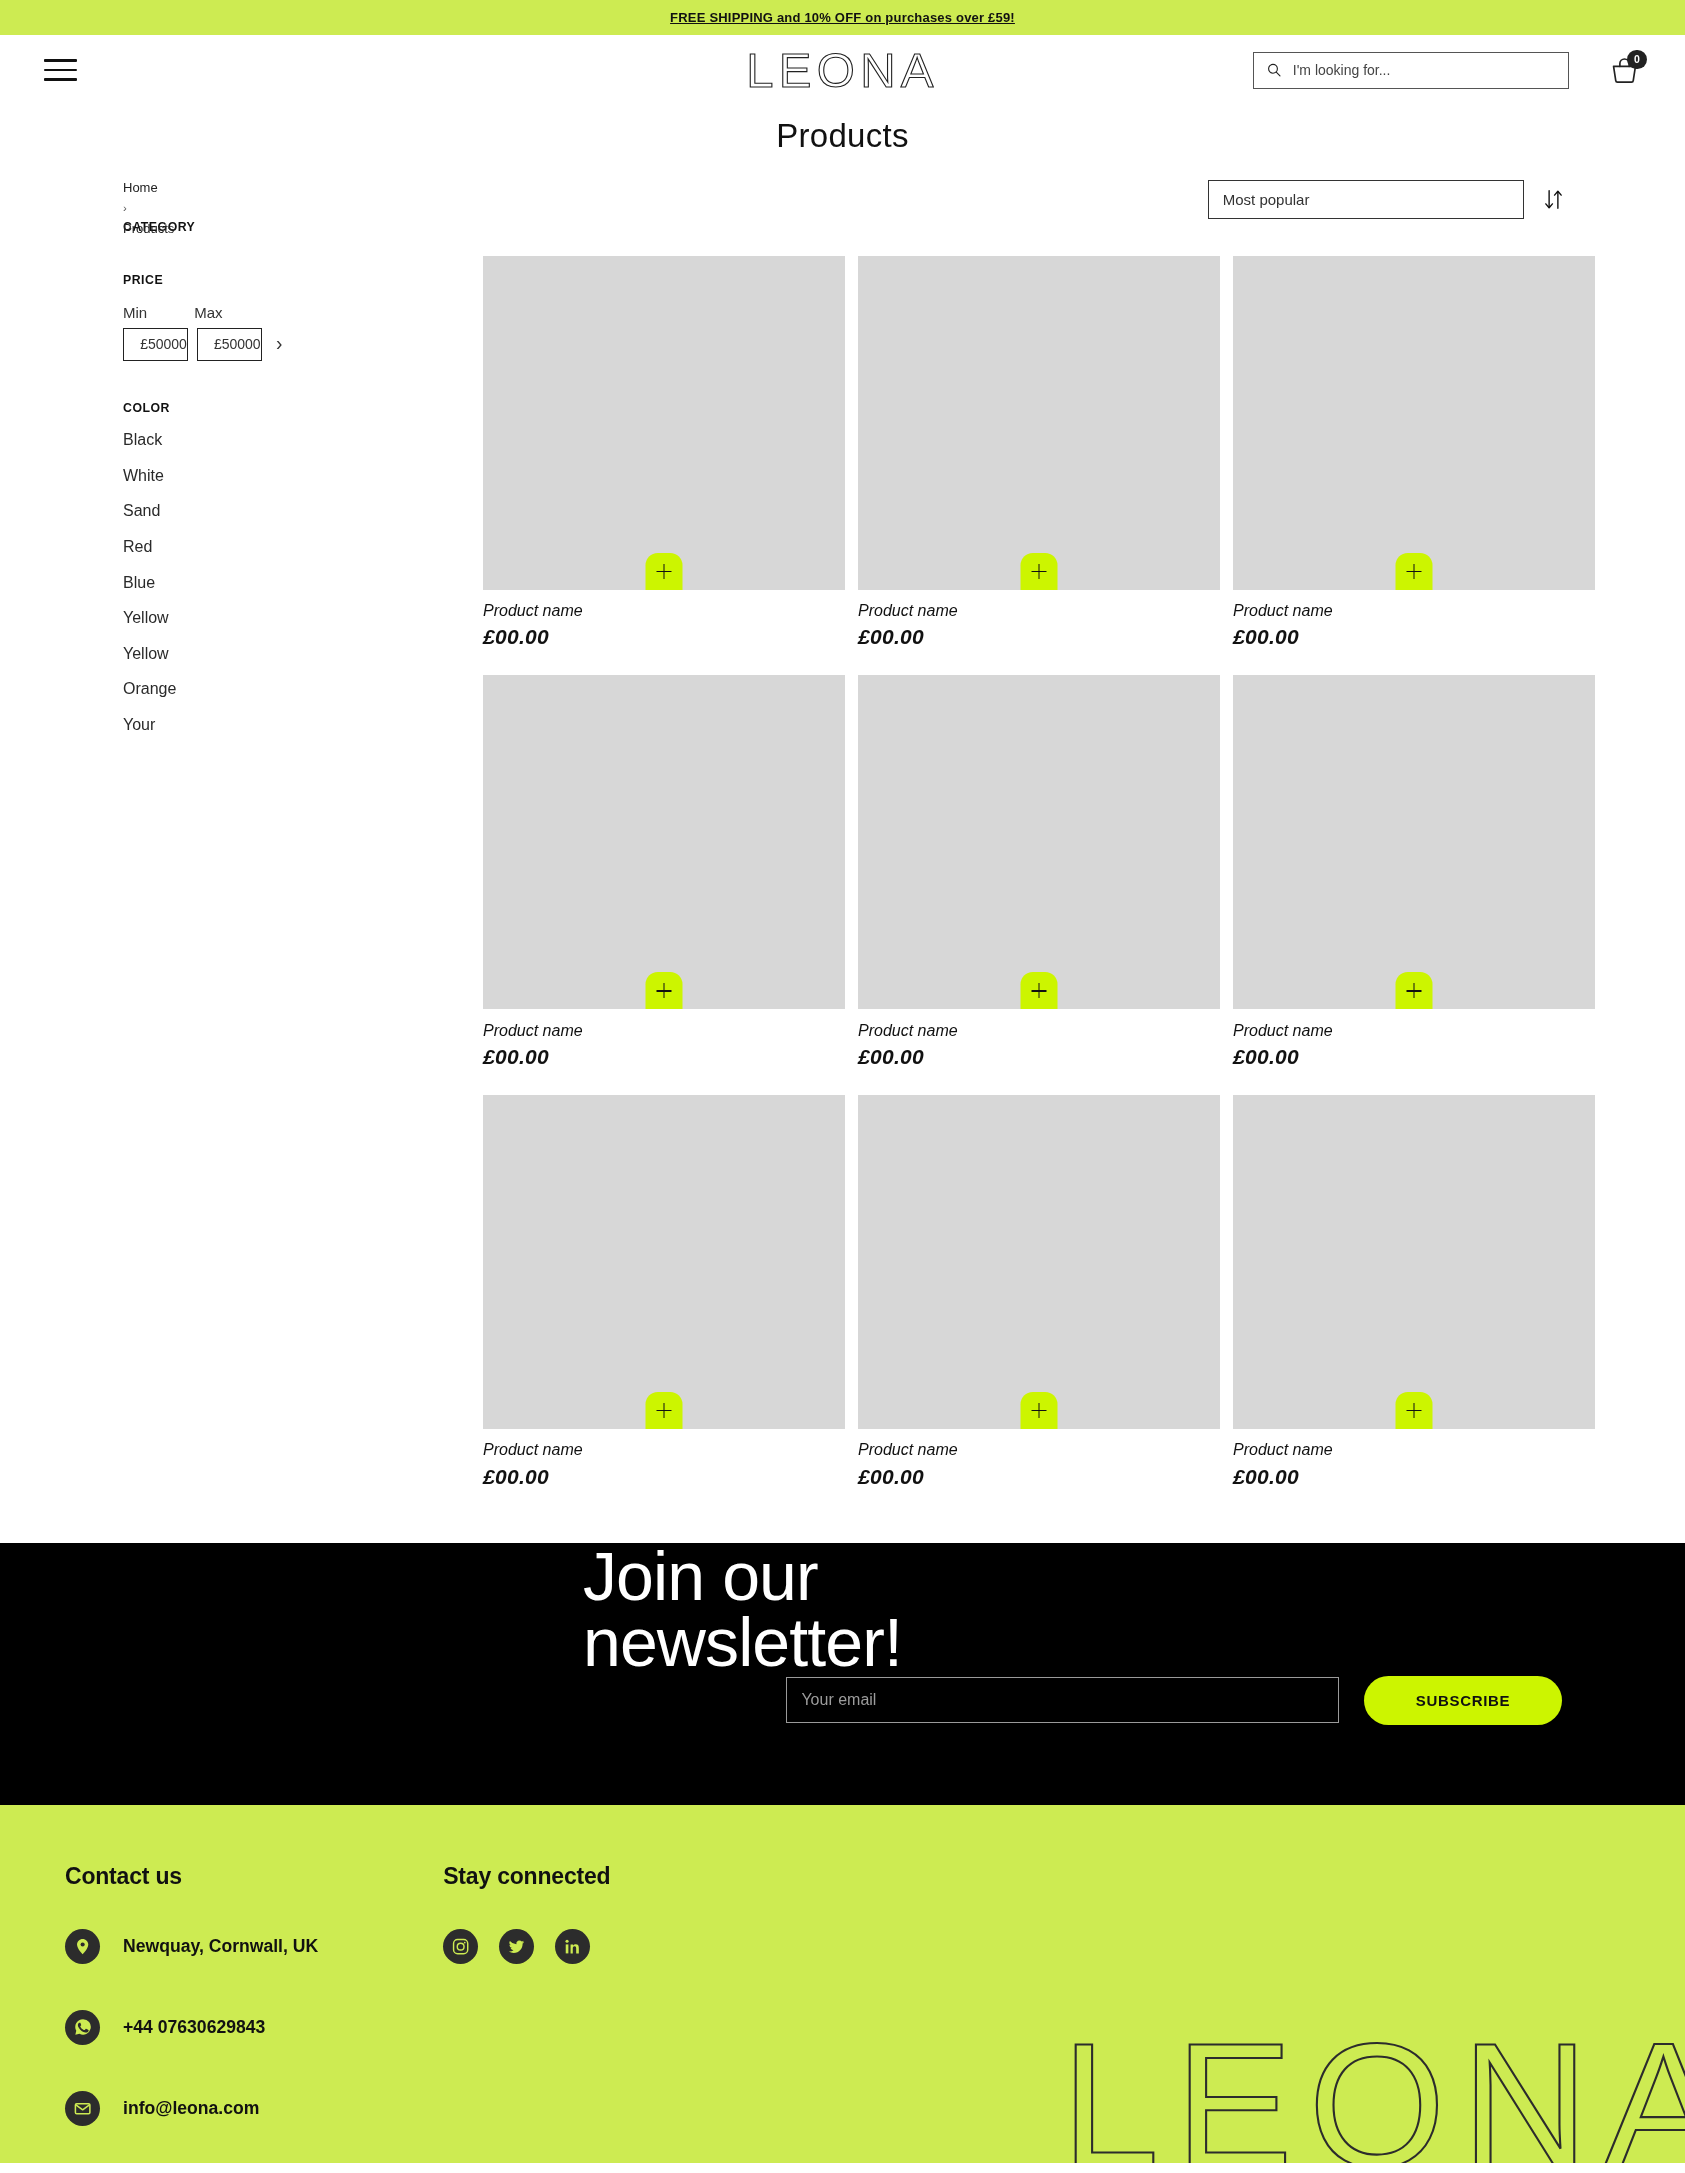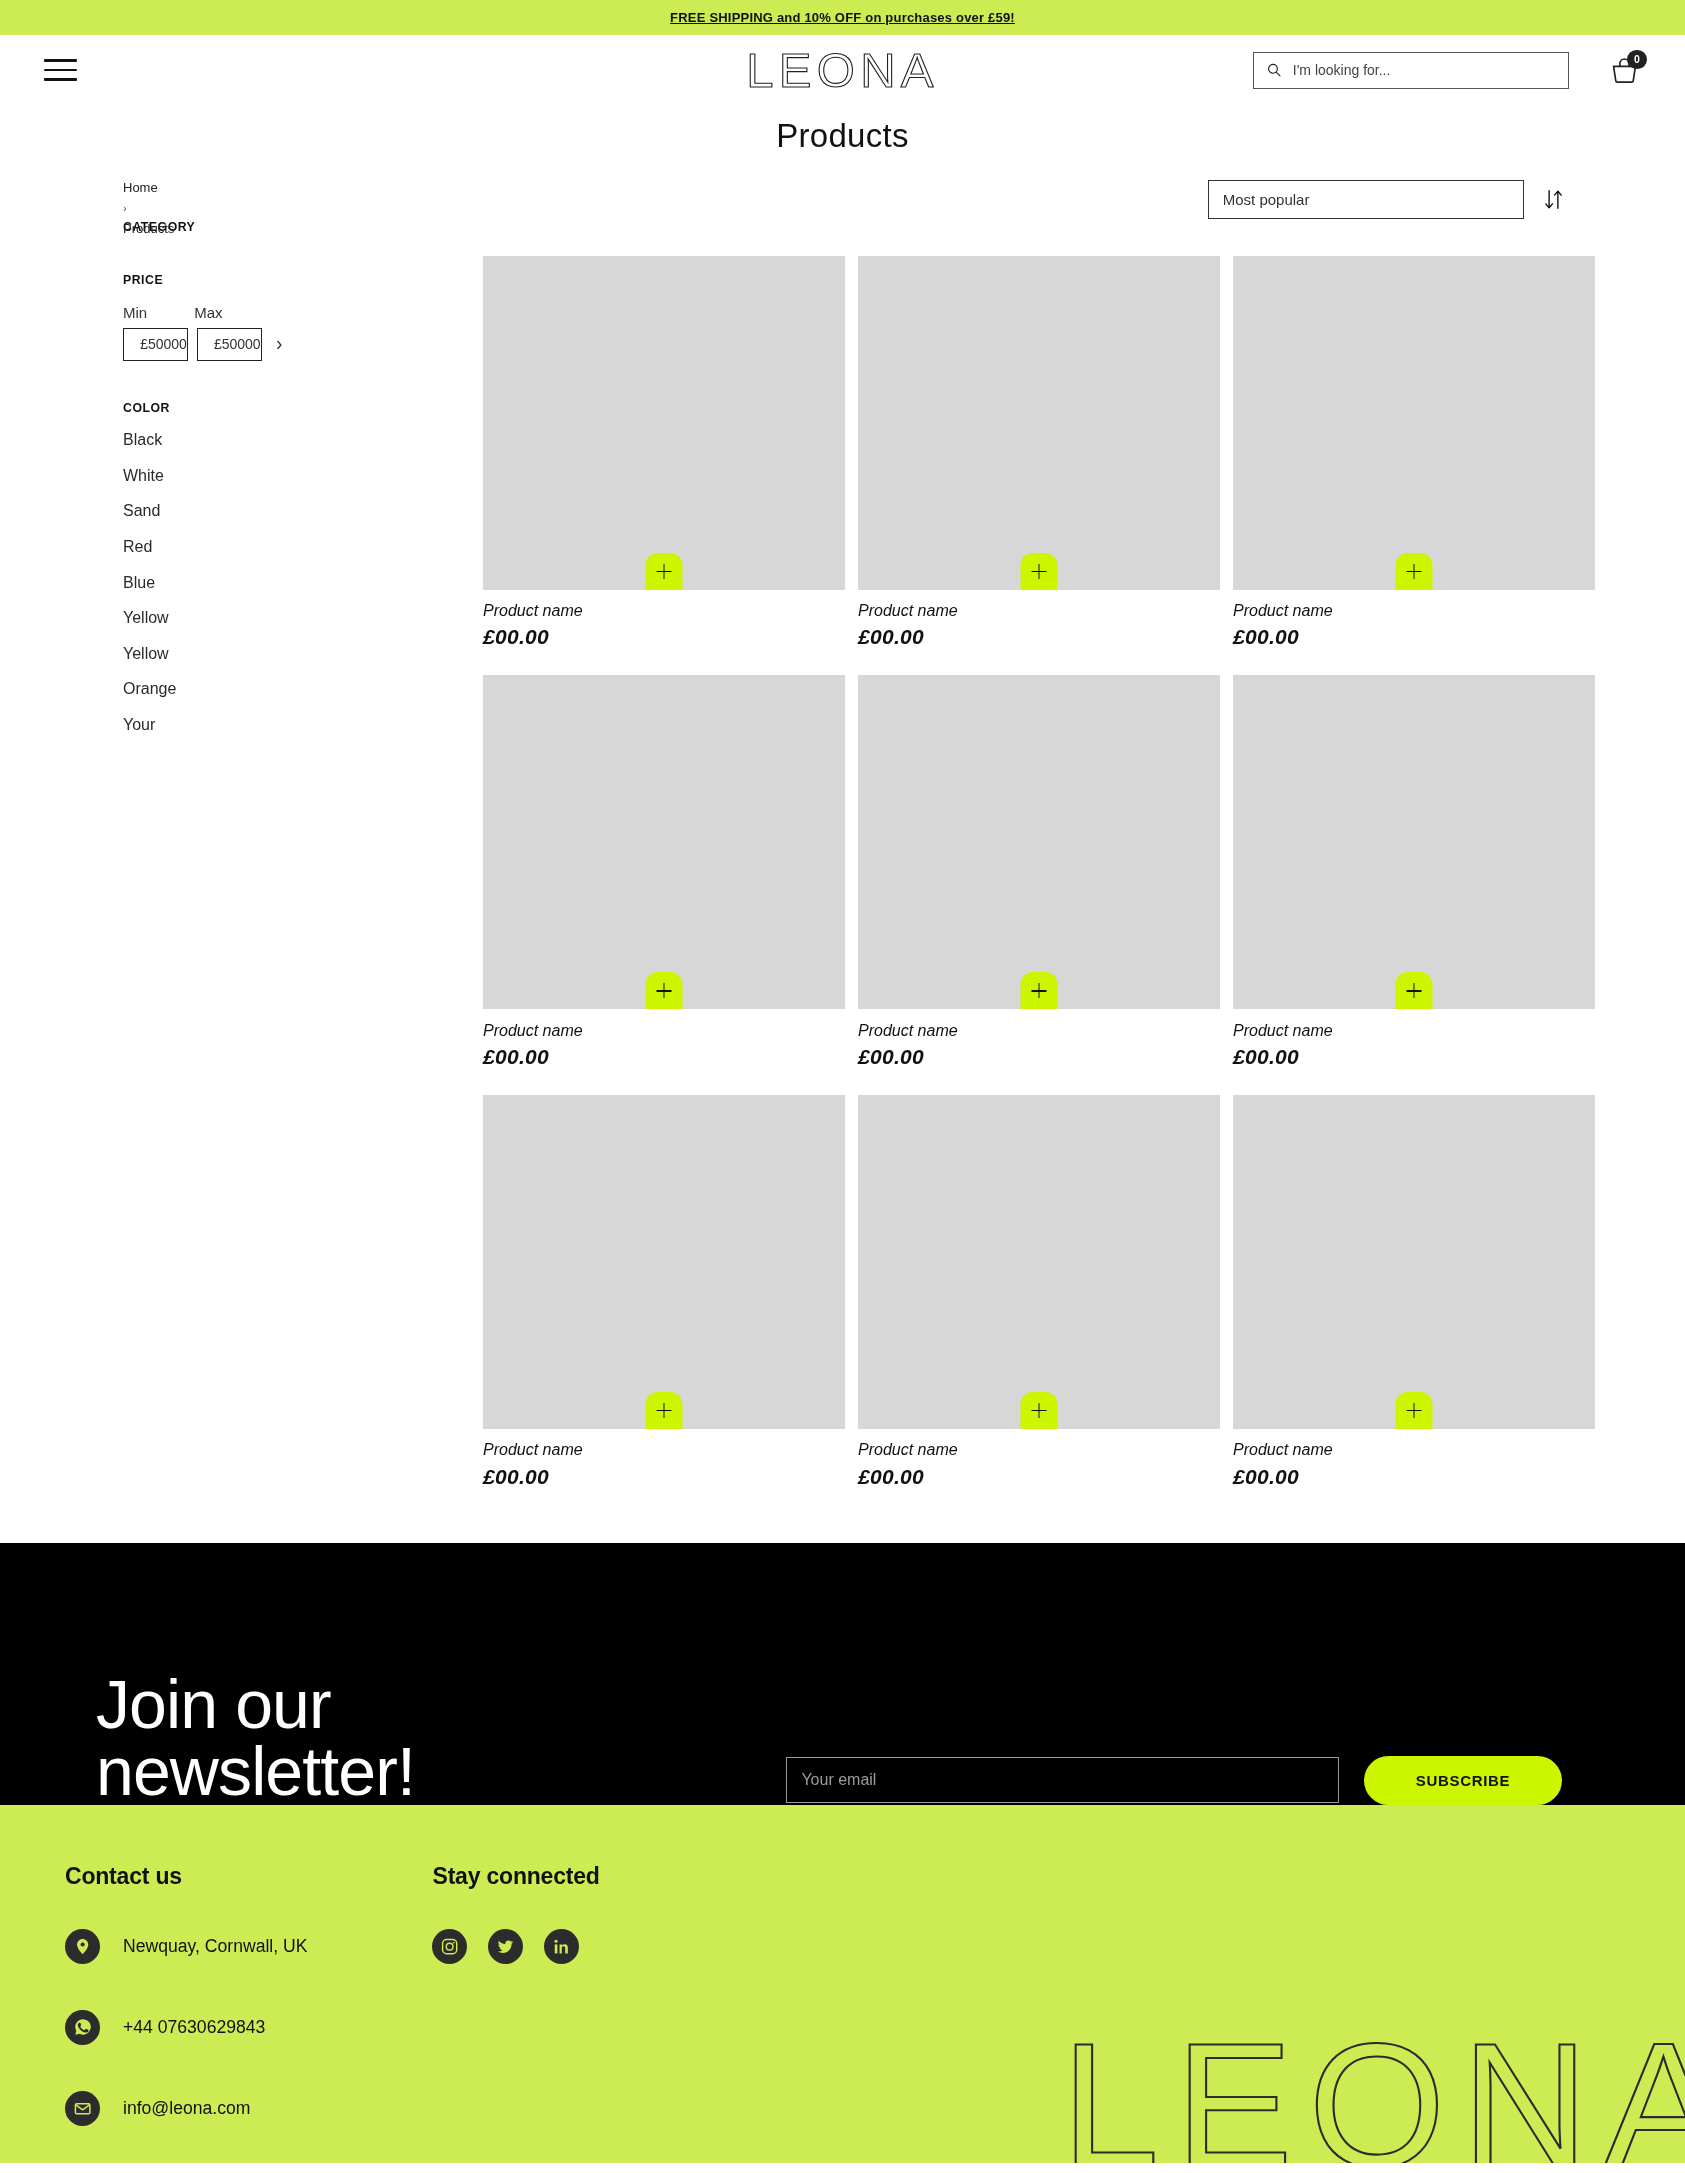--- a/index.html
+++ b/index.html
@@ -226,23 +226,24 @@
     margin-top: 5.3px;
     letter-spacing: 0.3px;
   }
 
   
   .newsletter {
     background: #000;
     height: 262px;
     margin-top: 54px;
     display: flex;
-    align-items: flex-end;
+    align-items: center;
     padding: 0 123px 0 96px;
     position: relative;
+    flex-direction: column;
   }
   .newsletter-title {
     color: #fff;
     font-size: 68px;
     font-weight: 300;
     line-height: .98;
     letter-spacing: -0.9px;
     max-width: 492px;
   }
   .newsletter-form {
@@ -288,20 +289,21 @@
   .footer-heading {
     font-size: 23px;
     font-weight: 700;
     color: #111;
     margin-bottom: 39px;
     letter-spacing: -0.2px;
   }
   .contact-item {
     display: flex; align-items: center; gap: 23px;
     margin-bottom: 46px;
+    font-weight: bold;
   }
   .contact-icon {
     width: 35px; height: 35px; border-radius: 50%;
     background: #2c2c2c;
     display: flex; align-items: center; justify-content: center;
     flex: 0 0 35px;
   }
   .contact-text { font-size: 17.6px; color: #111; }
 
   .social-row { display: flex; gap: 21px; }

